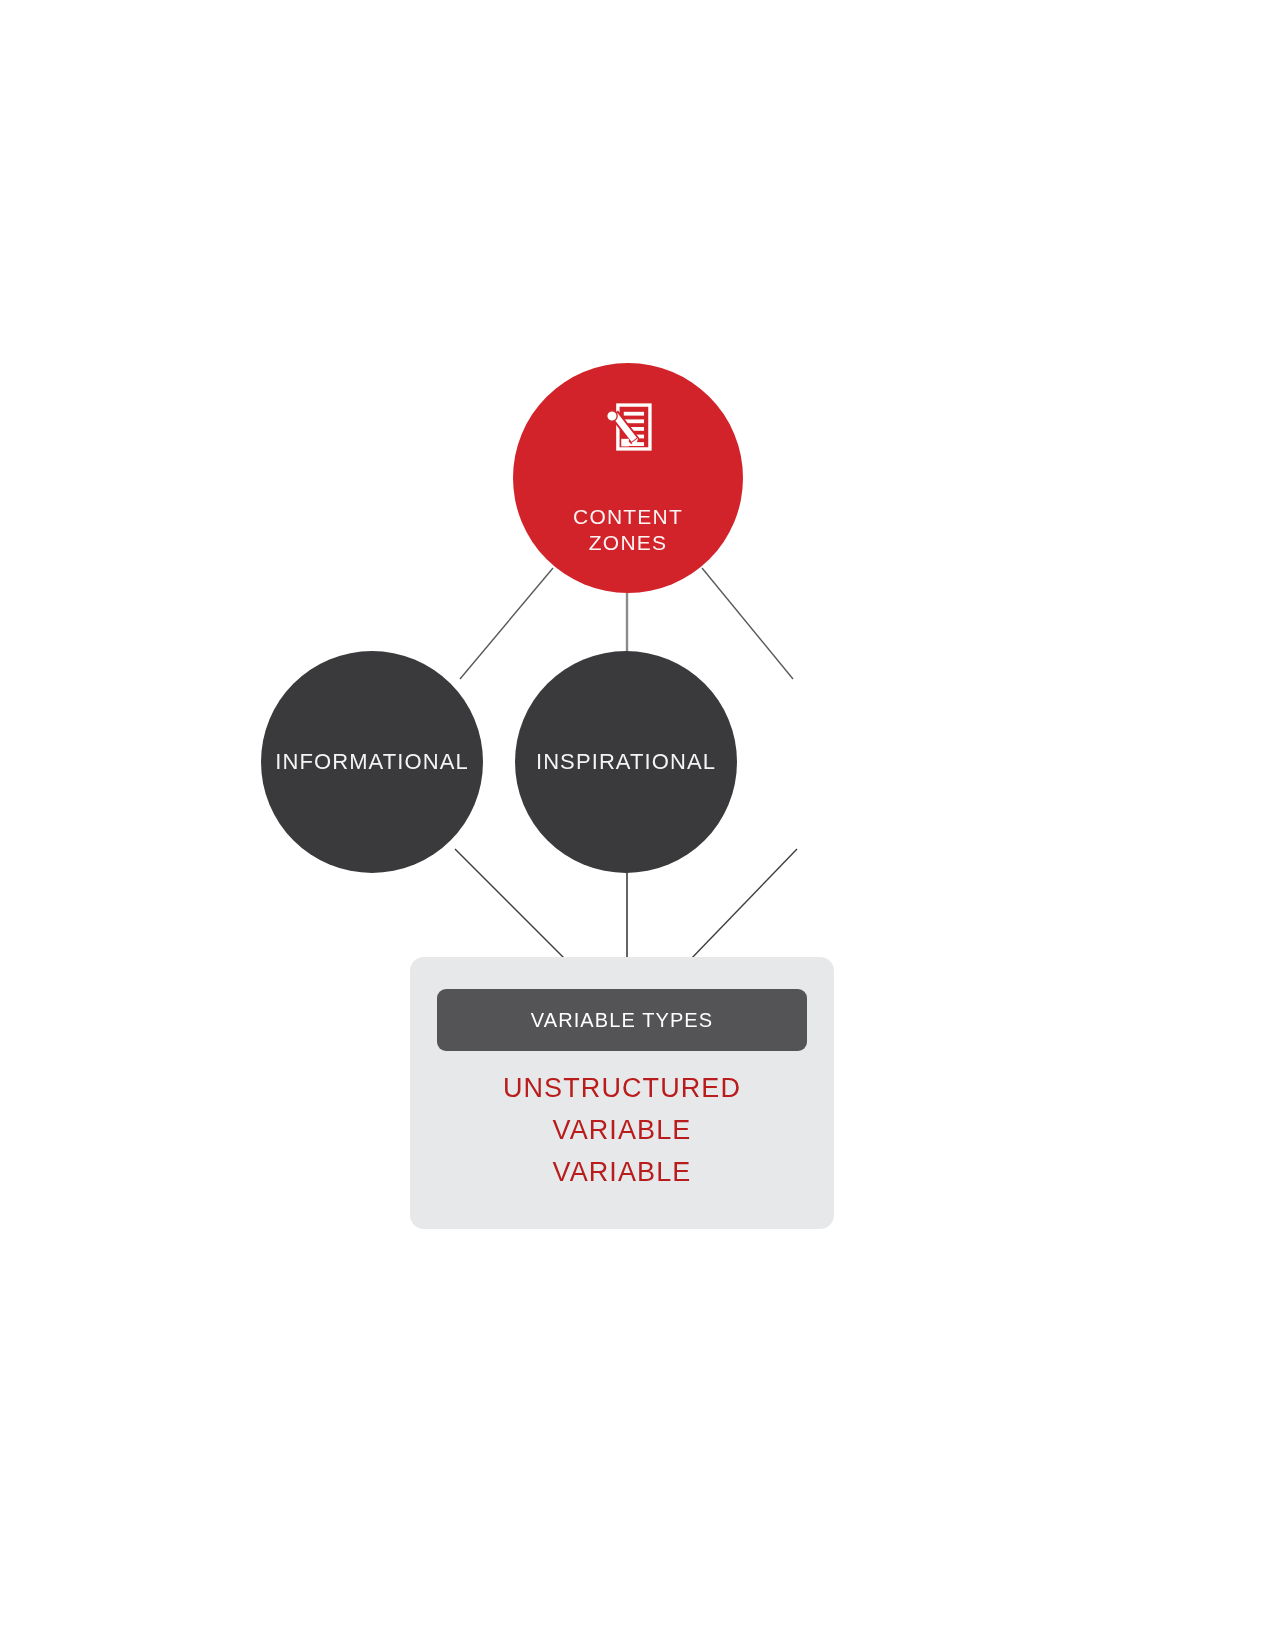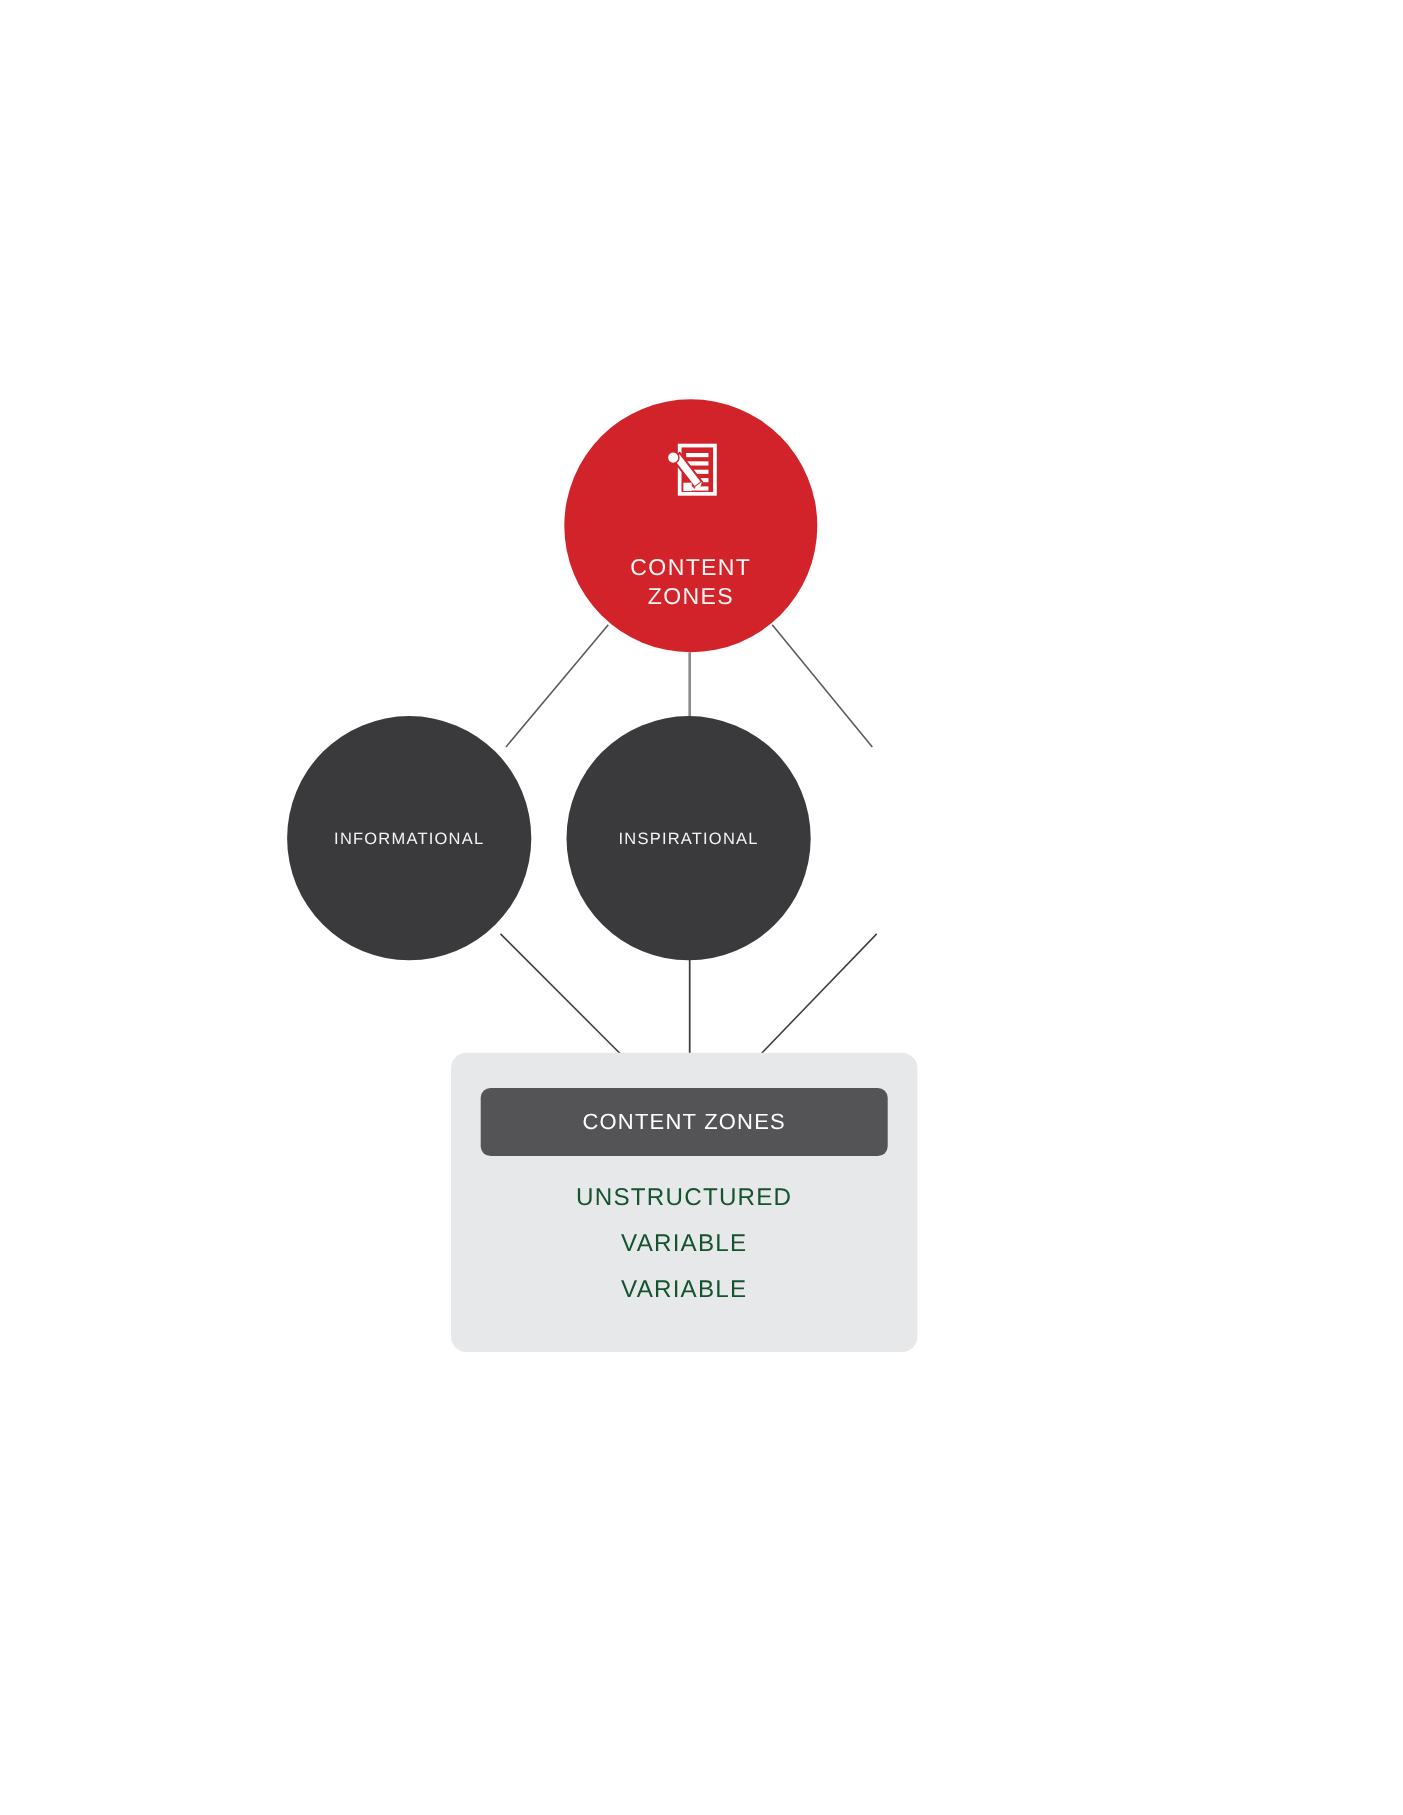--- a/index.html
+++ b/index.html
@@ -60,21 +60,21 @@
     display: block;
   }
 
   .zone {
     width: 222px;
     height: 222px;
     background: #3a3a3c;
   }
   .zone .zone-label {
     color: #f4f4f4;
-    font-size: 15px;
+    font-size: 22px;
     letter-spacing: 1.1px;
     font-weight: 400;
     white-space: nowrap;
   }
   .zone-informational { left: 261px; top: 651px; z-index: 3; }
   .zone-inspirational { left: 515px; top: 651px; z-index: 4; text-align: right; }
   .zone-transactional { left: 767px; top: 651px; z-index: 3; }
 
   
   .types-panel {
@@ -107,22 +107,22 @@
     font-weight: 400;
   }
   .types-list {
     position: absolute;
     left: 0;
     top: 110px;
     width: 100%;
     text-align: center;
   }
   .types-list .type-item {
-    color: #14532d;
-    font-size: 22px;
+    color: #b91c1c;
+    font-size: 27px;
     letter-spacing: 1.1px;
     line-height: 42px;
     font-weight: 400;
   }
 </style>
 </head>
 <body>
 
 <div id="canvas">
 
@@ -168,21 +168,21 @@
     <span class="zone-label">INFORMATIONAL</span>
   </div>
 
   <div class="node-circle zone zone-inspirational">
     <span class="zone-label">INSPIRATIONAL</span>
   </div>
 
 
   <div class="types-panel">
     <div class="types-header">
-      <span class="types-header-label">CONTENT ZONES</span>
+      <span class="types-header-label">VARIABLE TYPES</span>
     </div>
     <div class="types-list">
       <div class="type-item">UNSTRUCTURED</div>
       <div class="type-item">VARIABLE</div>
       <div class="type-item">VARIABLE</div>
     </div>
   </div>
 
 </div>
 

